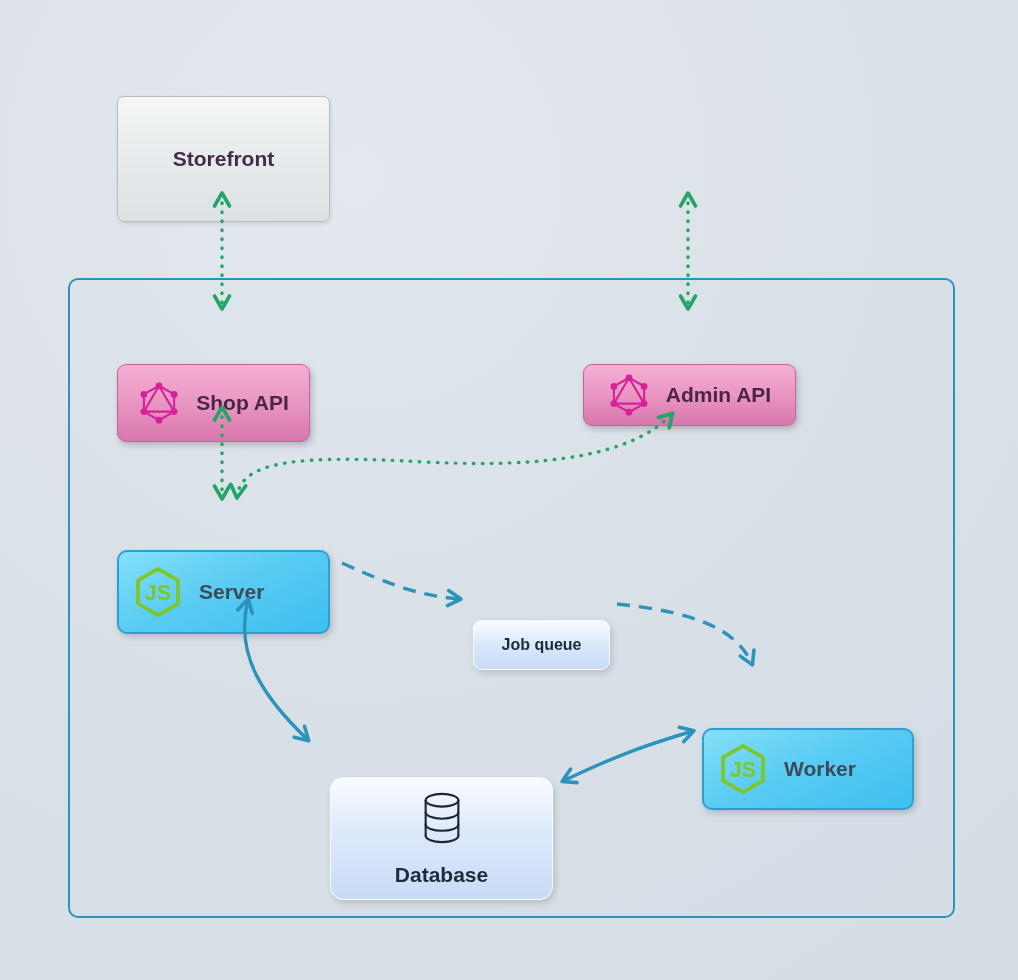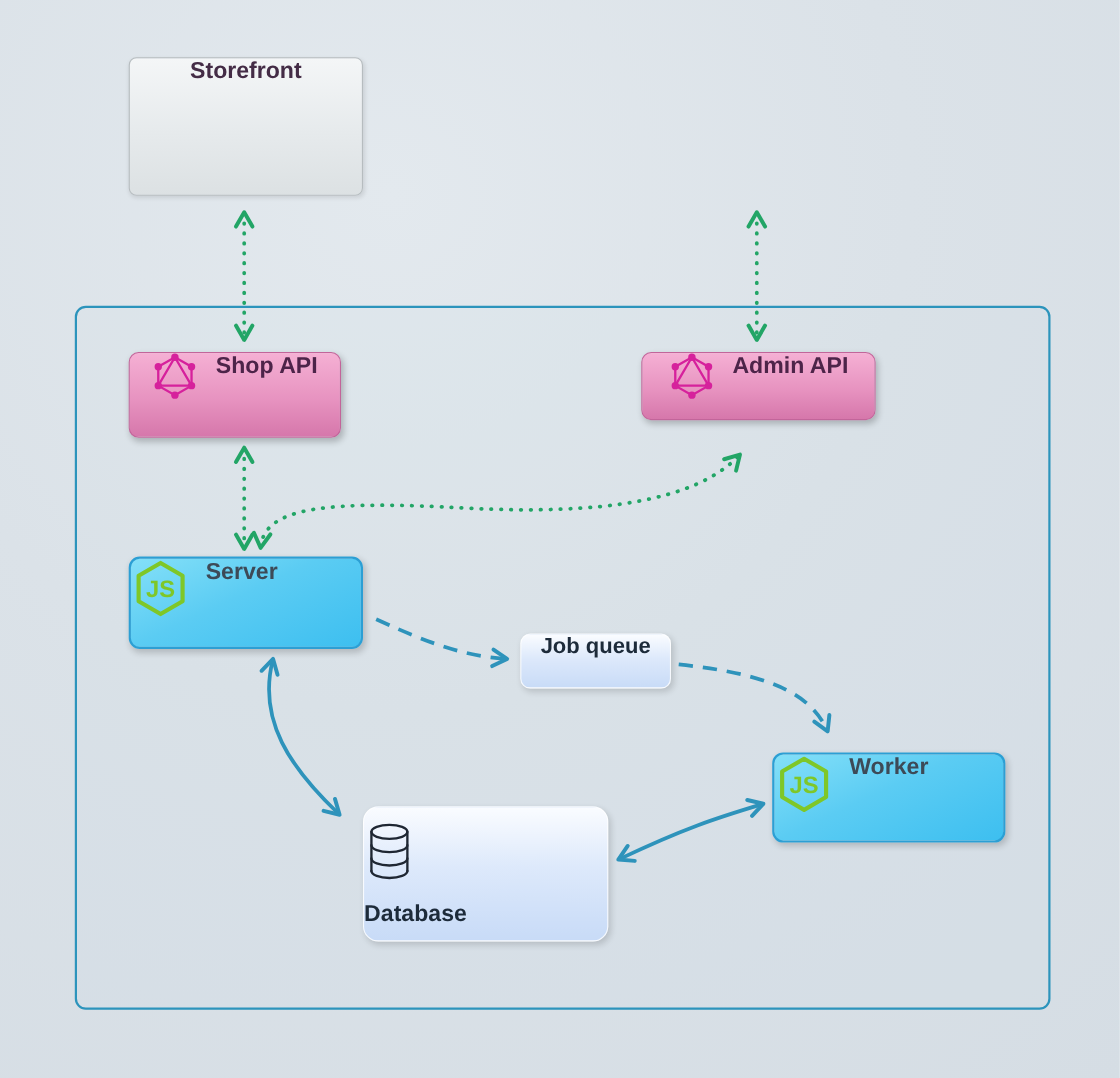--- a/index.html
+++ b/index.html
@@ -4,58 +4,58 @@
 <style>
   html,body{margin:0;padding:0;}
   body{
     width:1018px;height:980px;
     font-family:"Liberation Sans","DejaVu Sans",sans-serif;
     background:radial-gradient(circle at 35% 18%, #e3e9ee 0%, #dbe2e8 45%, #d5dde4 100%);
     overflow:hidden;
   }
   #canvas{position:relative;width:1018px;height:980px;}
   .node{
-    position:absolute;display:flex;align-items:flex-start;justify-content:center;
-    box-sizing:border-box;font-weight:bold;
+    position:absolute;display:flex;align-items:center;justify-content:center;
+    box-sizing:border-box;font-weight:bold;margin-top:44px;
   }
   
   .client-box{
     background:linear-gradient(180deg,#f4f6f7 0%,#e6eaec 55%,#dce1e3 100%);
     border:1px solid #b6bcbf;border-radius:7px;
     color:#442c46;font-size:21px;
     box-shadow:1px 2px 4px rgba(0,0,0,0.10);
   }
   
   .api-box{
     background:linear-gradient(180deg,#f5b0d4 0%,#e793c0 55%,#d677ab 100%);
     border:1px solid #c2659a;border-radius:9px;
     color:#4d2449;font-size:21px;gap:16px;
     box-shadow:2px 3px 6px rgba(0,0,0,0.22);
   }
   
   .njs-box{
     background:linear-gradient(155deg,#84e0f8 0%,#5bccf3 45%,#3dbff0 100%);
     border:2px solid #2c9fd4;border-radius:10px;
     color:#3d4a57;font-size:21px;gap:14px;
-    justify-content:flex-start;padding-left:0;
+    justify-content:flex-start;padding-left:12px;
     box-shadow:2px 3px 6px rgba(0,0,0,0.18);
   }
   
   .lite-box{
     background:linear-gradient(180deg,#fafcff 0%,#dde9fb 45%,#c8dbf7 100%);
     border:1px solid rgba(255,255,255,0.8);
     color:#1d2b3a;
     box-shadow:2px 3px 6px rgba(0,0,0,0.15);
   }
   #node-storefront{left:117px;top:52px;width:213px;height:126px;}
   #node-admin-ui  {left:583px;top:52px;width:213px;height:126px;}
   #node-shop-api  {left:117px;top:320px;width:193px;height:78px;}
   #node-admin-api {left:583px;top:320px;width:213px;height:62px;}
   #node-server    {left:117px;top:506px;width:213px;height:84px;}
-  #node-job-queue {left:473px;top:576px;width:137px;height:50px;border-radius:9px;font-size:20px;}
+  #node-job-queue {left:473px;top:576px;width:137px;height:50px;border-radius:9px;font-size:16px;}
   #node-worker    {left:702px;top:684px;width:212px;height:82px;}
   #node-database  {left:330px;top:733px;width:223px;height:123px;border-radius:14px;font-size:21px;gap:18px;flex-direction:column;}
   .container-frame{
     position:absolute;left:68px;top:278px;width:887px;height:640px;
     border:2px solid #2c94bc;border-radius:10px;
     background:rgba(205,224,233,0.12);box-sizing:border-box;
   }
   #edge-layer{position:absolute;left:0;top:0;pointer-events:none;}
   .icon{flex:0 0 auto;display:block;}
 </style>

